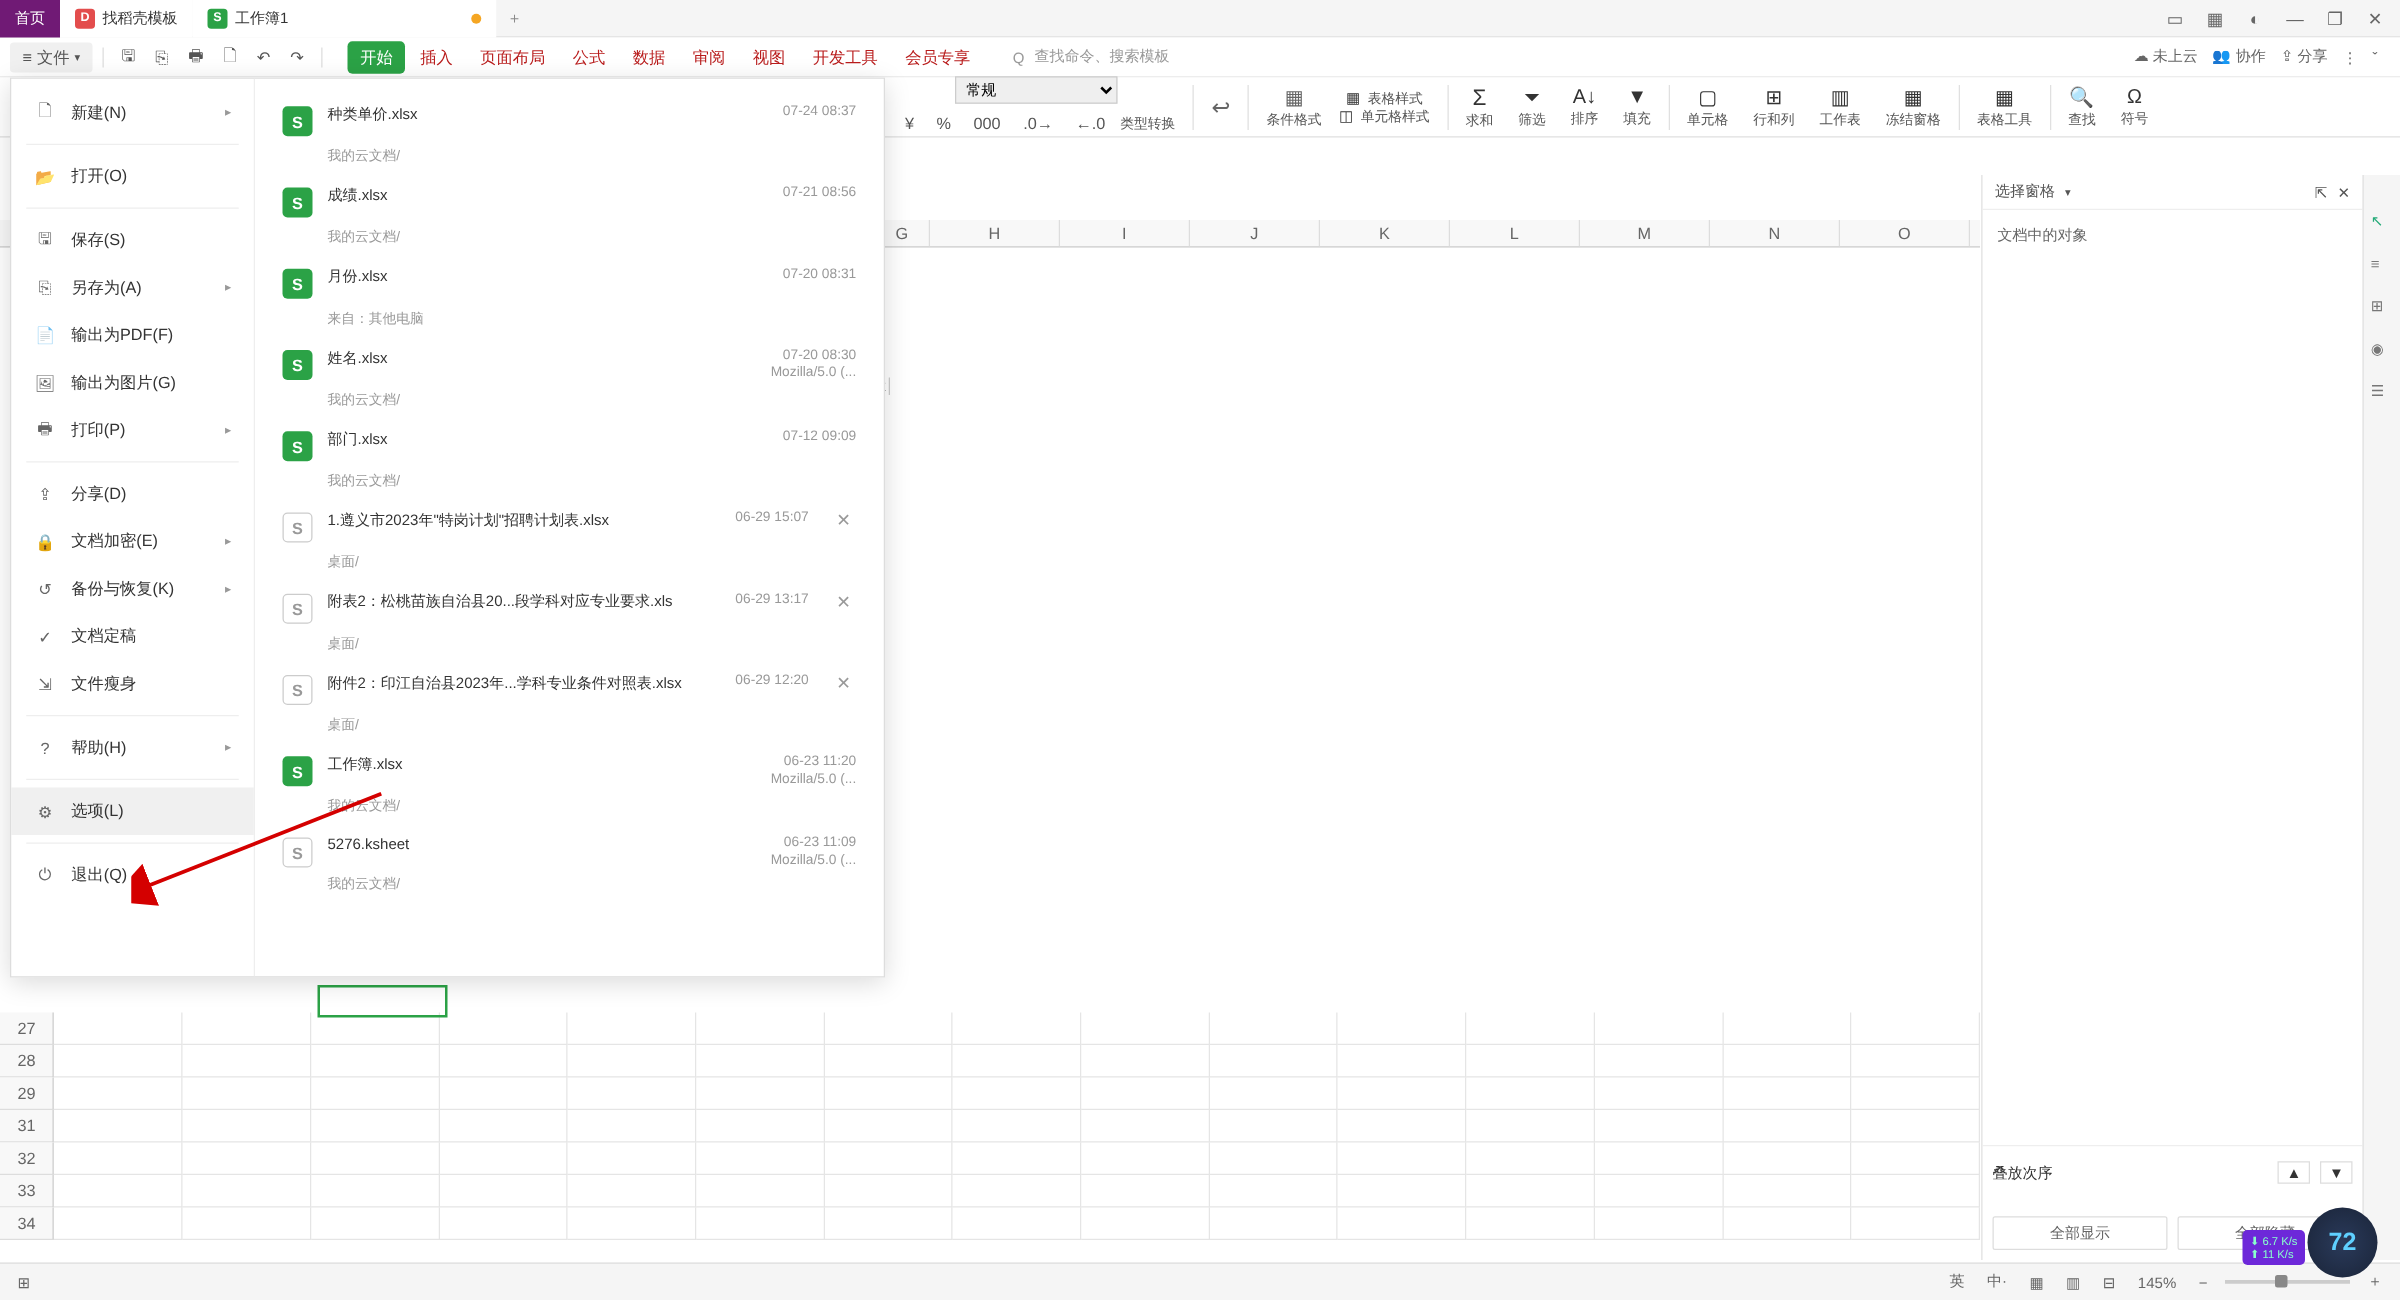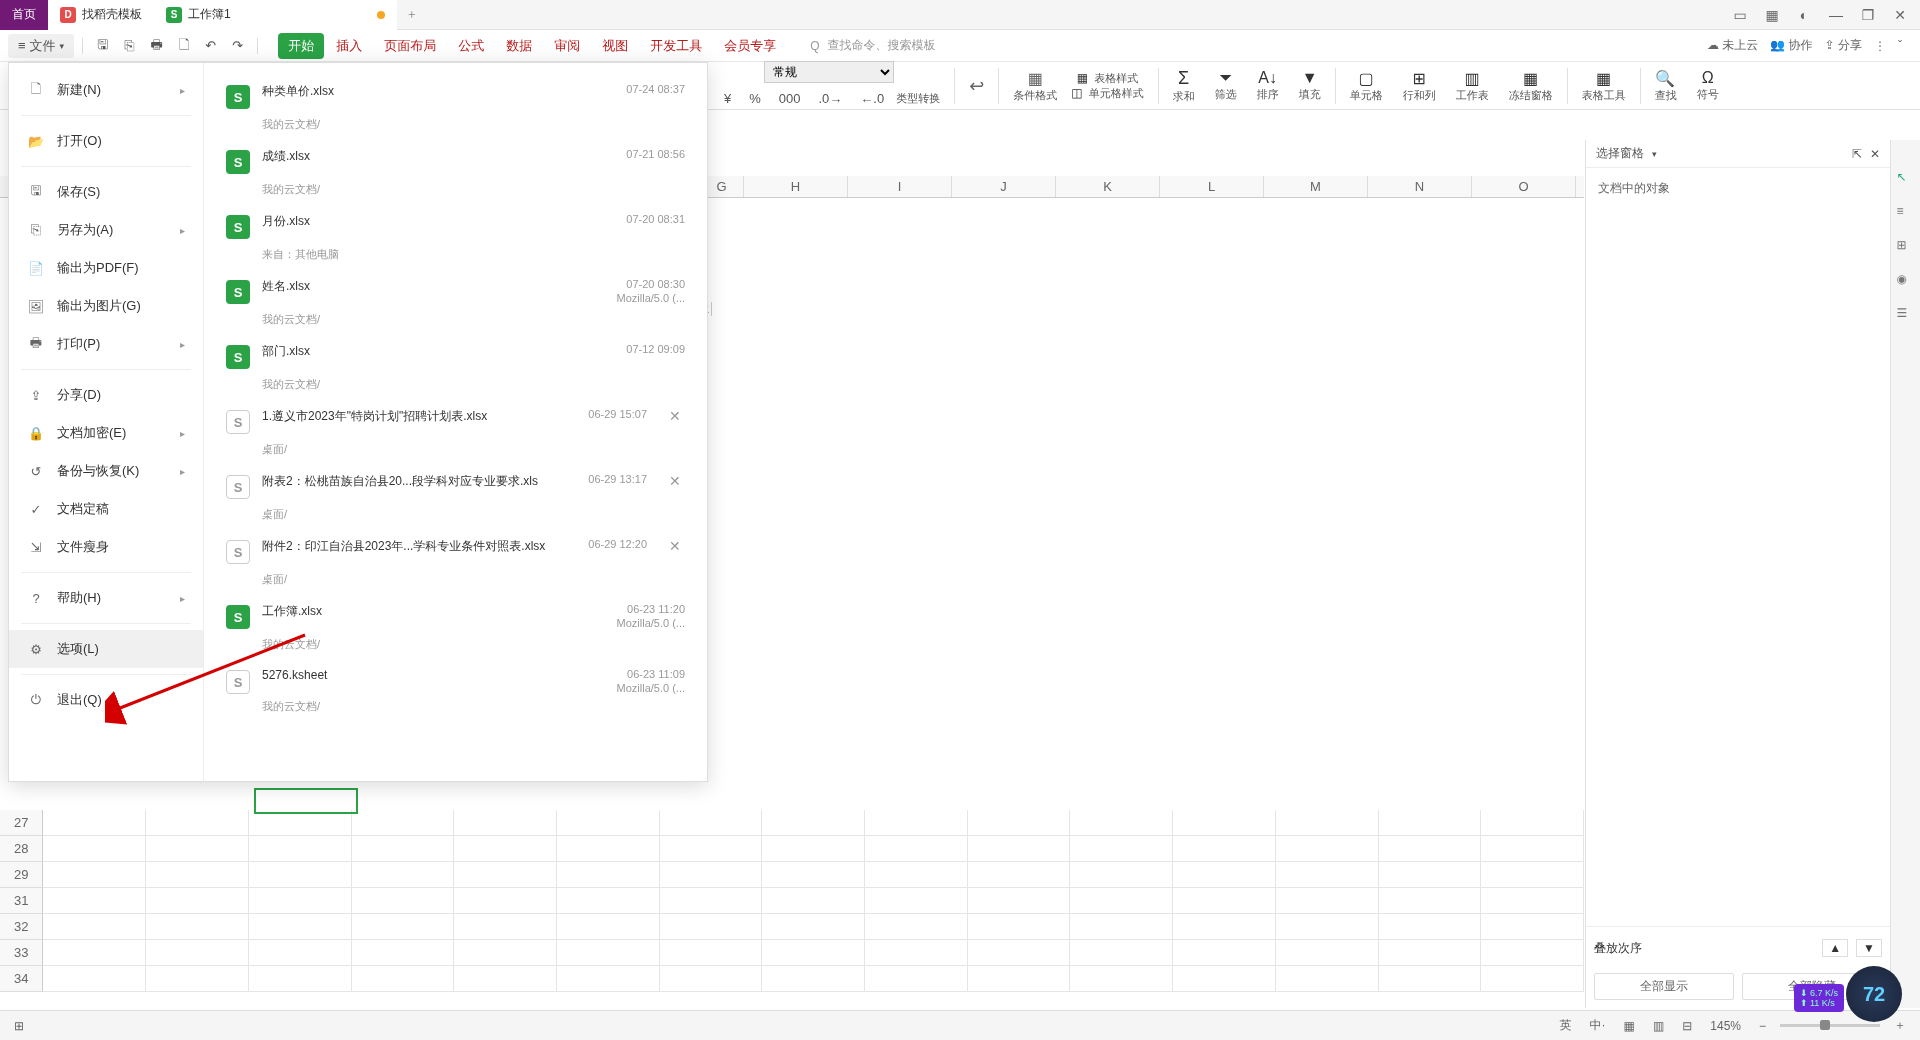--- a/index.html
+++ b/index.html
@@ -55,21 +55,21 @@
 .row { display: flex; height: 26px; }
 .row-hdr { width: 44px; text-align: center; line-height: 26px; border-right: 1px solid #ccc; border-bottom: 1px solid #ddd; background: #f8f8f8; font-size: 13px; color: #666; }
 .cell { width: 104px; border-right: 1px solid #e5e5e5; border-bottom: 1px solid #e5e5e5; }
 .sel-cell-overlay { position: absolute; border: 2px solid #2ba246; pointer-events: none; }
 .right-panel { position: absolute; right: 30px; top: 140px; width: 305px; bottom: 32px; background: #fff; border-left: 1px solid #e0e0e0; display: flex; flex-direction: column; }
 .rp-hdr { height: 28px; display: flex; align-items: center; padding: 0 10px; gap: 8px; border-bottom: 1px solid #eee; font-size: 12px; color: #555; }
 .rp-hdr .sp { margin-left: auto; display: flex; gap: 8px; }
 .rp-body { flex: 1; padding: 12px; font-size: 12px; color: #666; }
 .rp-foot { border-top: 1px solid #eee; padding: 8px; }
 .rp-stack { display: flex; align-items: center; gap: 8px; padding: 4px 0; font-size: 12px; }
-.rp-btns { display: flex; gap: 8px; margin-top: 12px; }
+.rp-btns { display: flex; gap: 8px; margin-top: 22px; }
 .rp-btn { flex: 1; border: 1px solid #ddd; padding: 4px; text-align: center; font-size: 12px; color: #666; cursor: pointer; border-radius: 2px; }
 .side-rail { position: absolute; right: 0; top: 140px; width: 30px; bottom: 32px; background: #f5f5f5; border-left: 1px solid #e0e0e0; display: flex; flex-direction: column; align-items: center; gap: 16px; padding-top: 30px; }
 .rail-ico { width: 18px; height: 18px; color: #777; cursor: pointer; }
 .statusbar { position: absolute; left: 0; right: 0; bottom: 0; height: 30px; background: #f5f5f5; border-top: 1px solid #ddd; display: flex; align-items: center; padding: 0 10px; font-size: 12px; color: #666; }
 .sb-right { margin-left: auto; display: flex; align-items: center; gap: 10px; }
 .sb-btn { padding: 2px 4px; cursor: pointer; }
 .zoom-slider { width: 100px; height: 3px; background: #ccc; position: relative; }
 .zoom-thumb { position: absolute; top: -4px; left: 40px; width: 10px; height: 10px; background: #888; border-radius: 2px; }
 .overlay-badge { position: absolute; right: 18px; bottom: 18px; width: 56px; height: 56px; border-radius: 50%; background: radial-gradient(circle,#2a3a5a,#1a2438); display: flex; align-items: center; justify-content: center; color: #5fd0ff; font-size: 20px; font-weight: bold; z-index: 300; }
 .mini-stats { position: absolute; right: 76px; bottom: 28px; background: #6d28d9; color: #8fc; font-size: 9px; padding: 4px 6px; border-radius: 4px; z-index: 300; }

